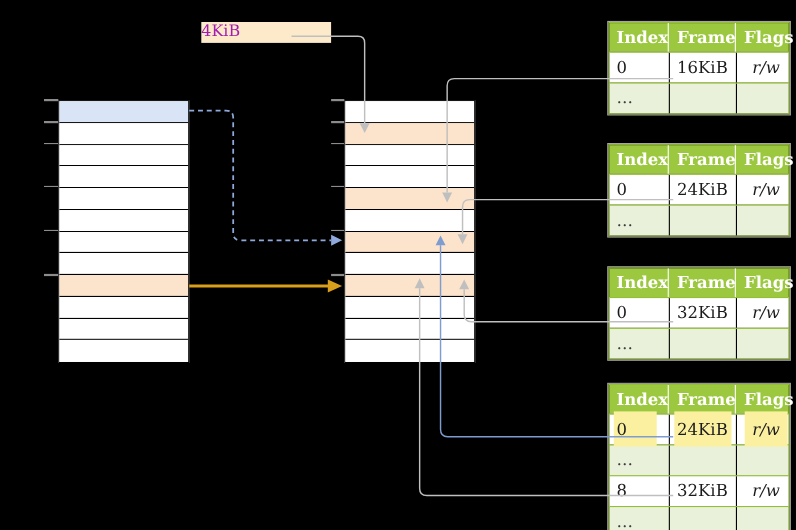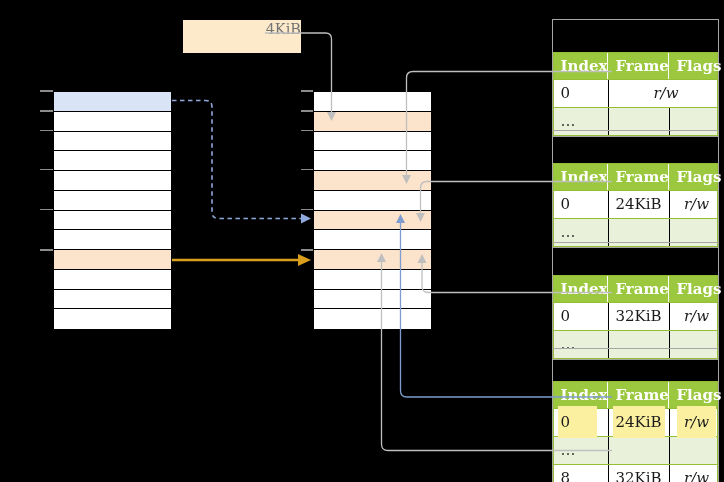--- a/index.html
+++ b/index.html
@@ -1,39 +1,39 @@
 <!DOCTYPE html>
 <html><head>
 <meta charset="utf-8">
 <style>
   html,body{margin:0;padding:0;background:#000;}
   .stage{position:relative;width:724px;height:482px;background:#000;overflow:hidden;
          font-family:"DejaVu Serif","Liberation Serif",serif;}
 
   
-  .kib-label{position:absolute;left:183px;top:20px;width:118px;height:33px;
-             background:#FCEACA;color:#737373;font-size:14.5px;line-height:19px;text-align:right;}
+  .kib-label{position:absolute;left:183px;top:20px;width:118px;height:19px;
+             background:#FCEACA;color:#a21caf;font-size:14.5px;line-height:19px;text-align:left;}
 
   
   .memtable{position:absolute;width:119px;height:239px;border:1.4px solid #000;
             background:#fff;display:grid;grid-template-rows:repeat(12,1fr);box-sizing:border-box;}
   .memtable.virtual{left:52.5px;top:91px;}
   .memtable.physical{left:313px;top:91px;}
   .mrow{border-bottom:1px solid #000;}
   .mrow:last-child{border-bottom:none;}
   .mrow[data-variant="white"]{background:#FFFFFF;}
   .mrow[data-variant="blue"]{background:#D9E5F6;}
   .mrow[data-variant="orange"]{background:#FCE3CB;}
 
   
   .tick{position:absolute;width:12.5px;height:1.8px;background:#8C8C8C;}
 
   
   .pt{position:absolute;left:551.5px;width:167px;border:1px solid #A8A5A5;box-sizing:border-box;}
-  .pt-inner{border:1.5px solid #94BE36;margin-top:32px;}
+  .pt-inner{border:1.5px solid #94BE36;}
   .pt-header{display:flex;background:#9CC83F;height:26px;line-height:26px;}
   .pt-th{color:#fff;font-weight:bold;font-size:15px;padding-left:7px;box-sizing:border-box;
          border-right:1.5px solid #fff;}
   .pt-th:last-child{border-right:none;}
   .pt-row{display:flex;height:27px;line-height:26px;background:#fff;border-top:1.5px solid #94BE36;}
   .pt-row.alt{background:#EAF1DA;}
   .pt-td{font-size:15px;color:#1a1a1a;padding-left:7px;box-sizing:border-box;
          border-right:1px solid #000;}
   .pt-td:last-child{border-right:none;font-style:italic;}
   .c0{width:55px;} .c1{width:61px;} .c2{flex:1;text-align:center;}
@@ -100,20 +100,21 @@
 
   <div class="pt" style="top:19px">
     <div class="pt-inner">
       <div class="pt-header">
         <div class="pt-th c0">Index</div>
         <div class="pt-th c1">Frame</div>
         <div class="pt-th c2">Flags</div>
       </div>
       <div class="pt-row" data-hl="false">
         <div class="pt-td c0"><span class="ct">0</span></div>
+        <div class="pt-td c1"><span class="ct">16KiB</span></div>
         <div class="pt-td c2"><span class="ct">r/w</span></div>
       </div>
       <div class="pt-row alt">
         <div class="pt-td c0 dots"><span class="ct">…</span></div>
         <div class="pt-td c1"><span class="ct"></span></div>
         <div class="pt-td c2"><span class="ct"></span></div>
       </div>
     </div>
   </div>
 

